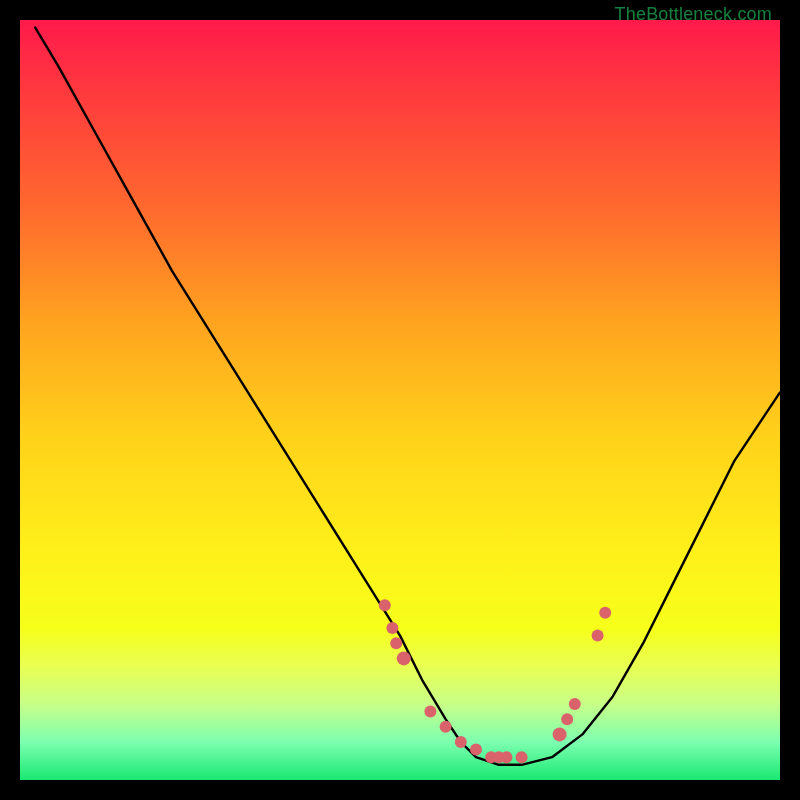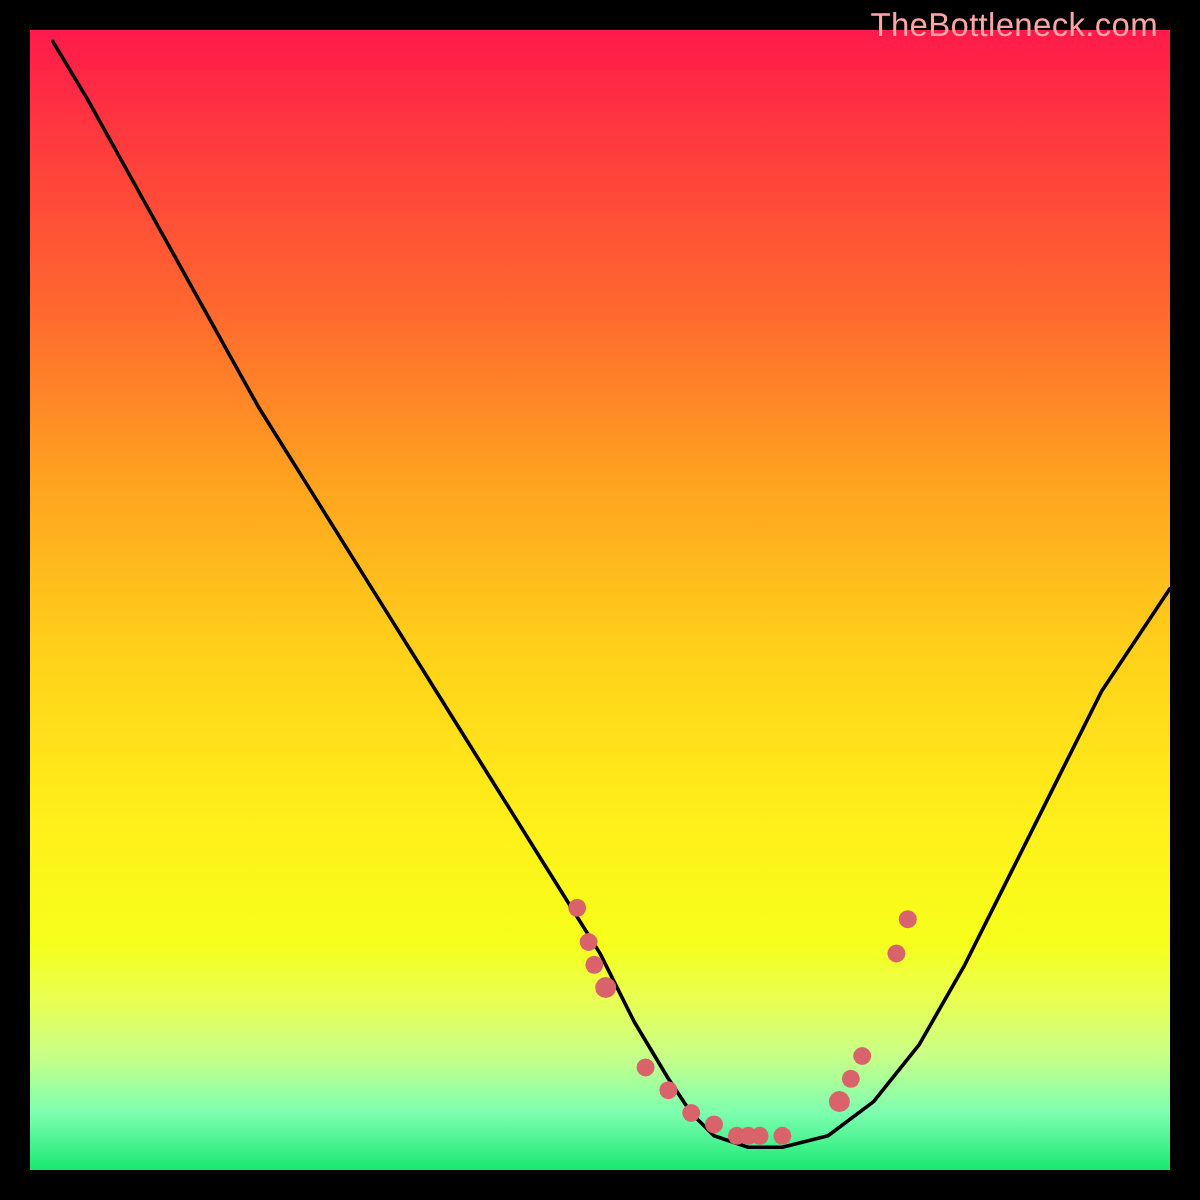--- a/index.html
+++ b/index.html
@@ -9,21 +9,21 @@
     #ff3b3d 10%,
     #ff6a2e 25%,
     #ffa41f 40%,
     #ffd21a 55%,
     #fff01a 70%,
     #f6ff1a 80%,
     #e9ff52 85%,
     #c8ff88 90%,
     #7dffb0 95%,
     #19e872 100%)}
-  .watermark{position:absolute;top:4px;right:28px;color:#fca5a5;font-size:22px;font-weight:400;letter-spacing:.2px;z-index:5}
+  .watermark{position:absolute;top:4px;right:28px;color:#15803d;font-size:18px;font-weight:400;letter-spacing:.2px;z-index:5}
   svg.curve{position:absolute;inset:0;width:100%;height:100%;z-index:3}
   .dot{fill:#d9626b}
 </style>
 </head>
 <body>
 
 <div class="watermark">TheBottleneck.com</div>
 
 <div class="plot">
   <div class="gradient"></div>

